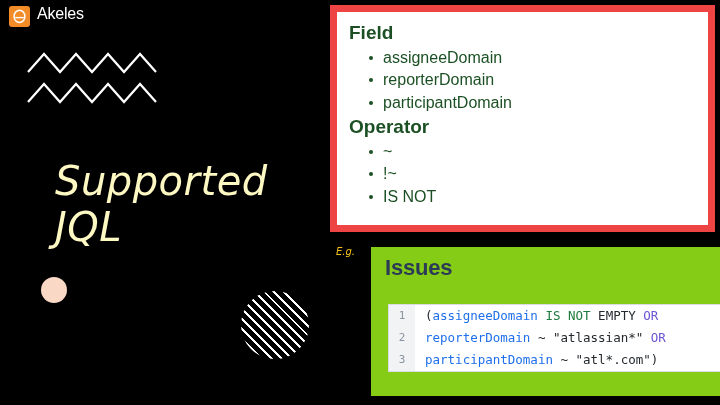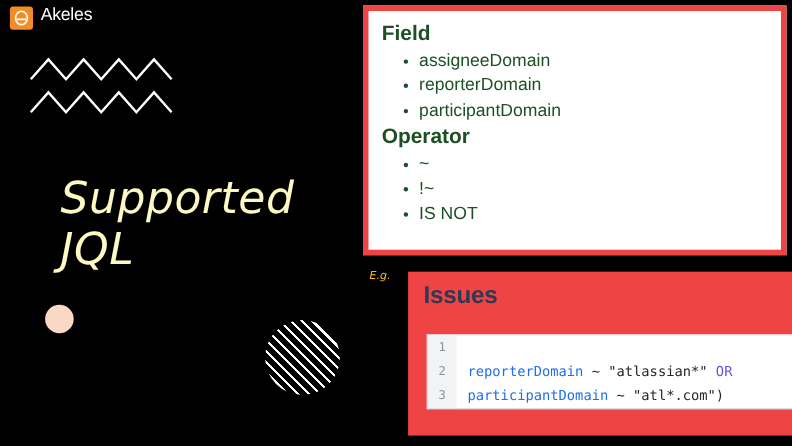--- a/index.html
+++ b/index.html
@@ -90,21 +90,21 @@
   }
 
   
   #spec-panel {
     position: absolute;
     left: 330px;
     top: 5px;
     width: 385px;
     height: 227px;
     background: #FFFFFF;
-    border: 5px solid #ef4444;
+    border: 7px solid #ef4444;
     box-sizing: border-box;
     padding: 9px 0 0 12px;
   }
   .spec-heading {
     color: #1C5024;
     font-size: 19px;
     font-weight: bold;
     line-height: 1.25;
     margin: 0 0 2px 0;
   }
@@ -144,21 +144,21 @@
     line-height: 1;
   }
 
   
   #issues-panel {
     position: absolute;
     left: 371px;
     top: 247px;
     width: 349px;
     height: 149px;
-    background: #ef4444;
+    background: #84cc16;
     box-sizing: border-box;
     padding: 8px 0 0 14px;
   }
   #issues-title {
     color: #2B3A56;
     font-size: 22px;
     font-weight: bold;
     line-height: 1.2;
     letter-spacing: -0.2px;
     margin: 0;
@@ -245,20 +245,21 @@
 </div>
 
 <div id="eg-label">E.g.</div>
 
 <div id="issues-panel">
   <h2 id="issues-title">Issues</h2>
 
   <div id="code-block">
     <div class="code-row">
       <span class="code-gutter">1</span>
+      <span class="code-text"><span class="tok-plain">(</span><span class="tok-field">assigneeDomain</span><span class="tok-plain"> </span><span class="tok-kw">IS NOT</span><span class="tok-plain"> </span><span class="tok-plain">EMPTY</span><span class="tok-plain"> </span><span class="tok-or">OR</span></span>
     </div>
     <div class="code-row">
       <span class="code-gutter">2</span>
       <span class="code-text"><span class="tok-field">reporterDomain</span><span class="tok-op"> ~ </span><span class="tok-str">"atlassian*"</span><span class="tok-plain"> </span><span class="tok-or">OR</span></span>
     </div>
     <div class="code-row">
       <span class="code-gutter">3</span>
       <span class="code-text"><span class="tok-field">participantDomain</span><span class="tok-op"> ~ </span><span class="tok-str">"atl*.com"</span><span class="tok-plain">)</span></span>
     </div>
   </div>

